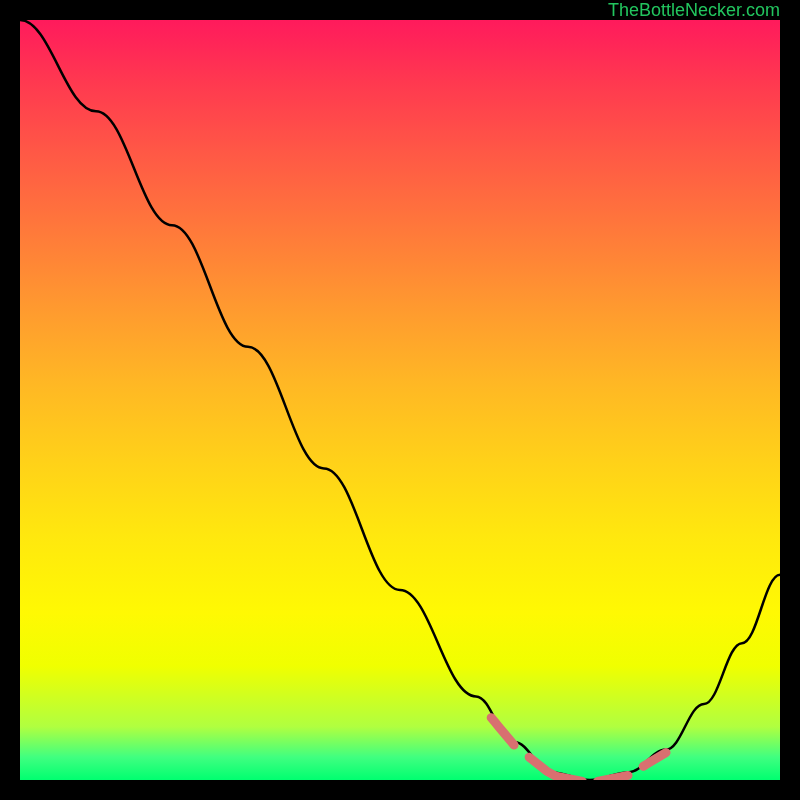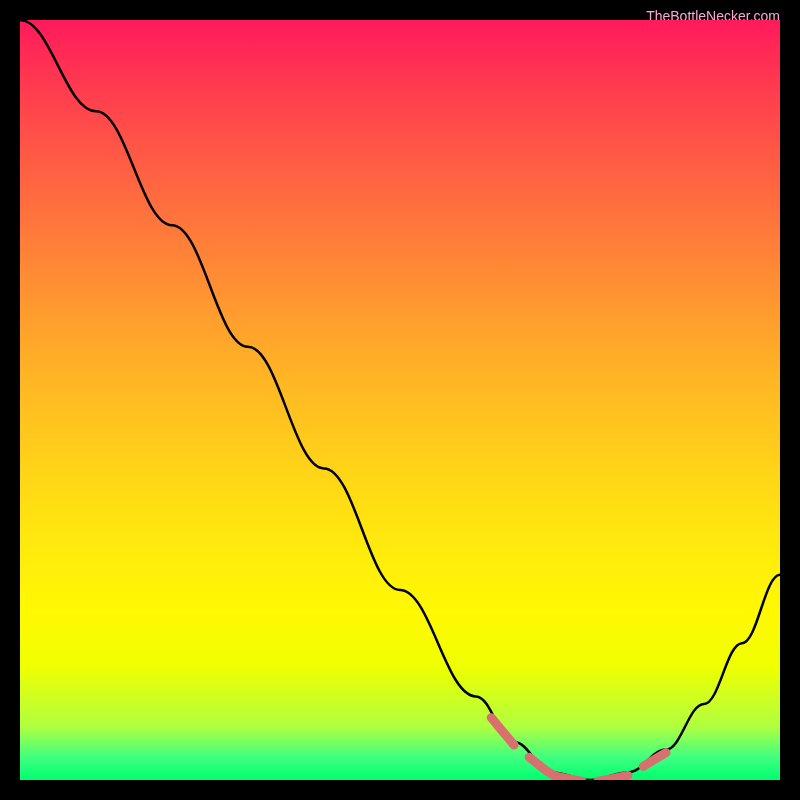--- a/index.html
+++ b/index.html
@@ -41,24 +41,24 @@
     }
     .curve-svg {
       position: absolute;
       top: 0;
       left: 0;
       width: 760px;
       height: 760px;
     }
     .watermark {
       position: absolute;
-      top: 8px;
+      top: 0;
       right: 20px;
-      color: #f9a8d4;
-      font-size: 14px;
+      color: #22c55e;
+      font-size: 18px;
       font-weight: normal;
     }
   </style>
 </head>
 <body>
 
 <div class="watermark">TheBottleNecker.com</div>
 
 <div class="chart-container">
   <div class="plot-area"></div>

